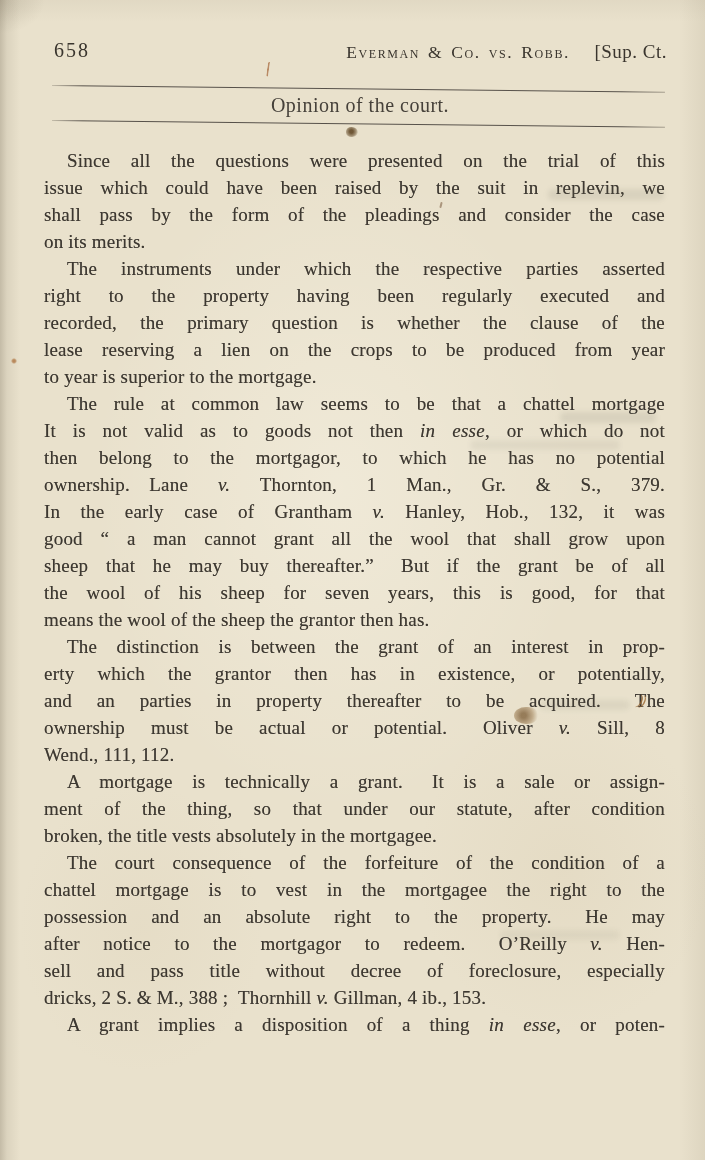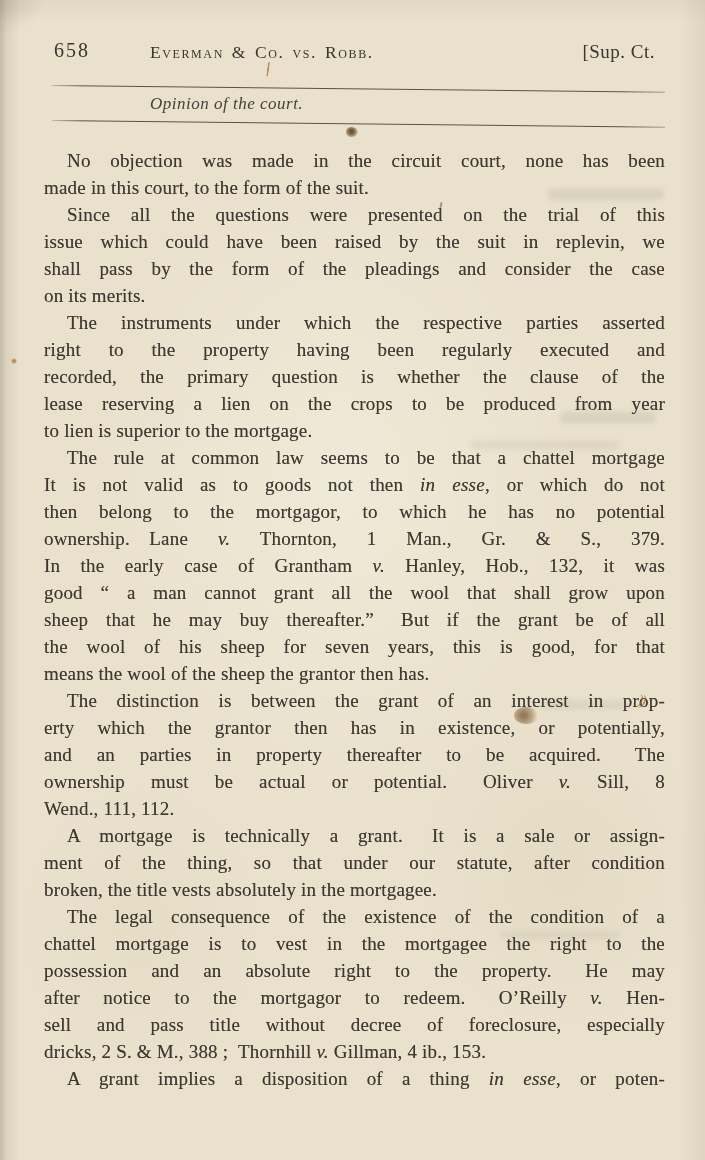--- a/index.html
+++ b/index.html
@@ -21,41 +21,40 @@
       #e9e1cc;
     color: #3d3831;
   }
   
   .page-number {
     position: absolute; left: 54px; top: 39px;
     font-size: 20px; letter-spacing: 2px; color: #3a352e;
   }
   .running-title {
     position: absolute; left: 150px; width: 420px; top: 42px;
-    text-align: left;
+    text-align: right;
     font-variant: small-caps;
     font-size: 17.5px; letter-spacing: 1.6px; word-spacing: 2px;
     color: #3a352e;
   }
   .court-label {
-    position: absolute; right: 50px; top: 41px;
+    position: absolute; right: 38px; top: 41px;
     font-size: 19px; letter-spacing: 0.5px; color: #3a352e; text-align: right;
   }
   .rule {
     position: absolute; left: 52px; width: 613px; height: 1.4px;
     background: linear-gradient(to right, rgba(86,80,70,0.25), #57514a 5%, #57514a 93%, rgba(86,80,70,0.45));
     transform: rotate(0.62deg); transform-origin: left center;
   }
   .rule-top { top: 85px; }
   .rule-bottom { top: 120px; }
   .section-heading {
     position: absolute; left: 150px; width: 420px; top: 94px;
-    text-align: left; font-size: 17px; letter-spacing: 0.5px;
+    text-align: center; font-size: 20px; letter-spacing: 0.5px;
     color: #46413a;
-    font-style: italic;
   }
   
   .body-text {
     position: absolute; left: 44px; top: 147px; width: 621px;
     font-size: 19px; line-height: 27px;
     color: #3d3831;
     text-shadow: 0 0 0.5px rgba(61,56,49,0.55);
   }
   .para { margin: 0; }
   .line {
@@ -114,35 +113,31 @@
   <span class="page-number">658</span>
   <span class="running-title">Everman &amp; Co. vs. Robb.</span>
   <span class="court-label">[Sup. Ct.</span>
 
   <div class="rule rule-top"></div>
   <span class="section-heading">Opinion of the court.</span>
   <div class="rule rule-bottom"></div>
 
   <div class="body-text">
       <div class="para">
-        <div class="line first">No objection was made in the circuit court, none has been</div>
-        <div class="line last">made in this court, to the form of the suit.</div>
-      </div>
-      <div class="para">
         <div class="line first">Since all the questions were presented on the trial of this</div>
         <div class="line">issue which could have been raised by the suit in replevin, we</div>
         <div class="line">shall pass by the form of the pleadings and consider the case</div>
         <div class="line last">on its merits.</div>
       </div>
       <div class="para">
         <div class="line first">The instruments under which the respective parties asserted</div>
         <div class="line">right to the property having been regularly executed and</div>
         <div class="line">recorded, the primary question is whether the clause of the</div>
         <div class="line">lease reserving a lien on the crops to be produced from year</div>
-        <div class="line last">to lien is superior to the mortgage.</div>
+        <div class="line last">to year is superior to the mortgage.</div>
       </div>
       <div class="para">
         <div class="line first">The rule at common law seems to be that a chattel mortgage</div>
         <div class="line">It is not valid as to goods not then <i>in esse</i>, or which do not</div>
         <div class="line">then belong to the mortgagor, to which he has no potential</div>
         <div class="line">ownership.  Lane <i>v.</i> Thornton, 1 Man., Gr. &amp; S., 379.</div>
         <div class="line">In the early case of Grantham <i>v.</i> Hanley, Hob., 132, it was</div>
         <div class="line">good “ a man cannot grant all the wool that shall grow upon</div>
         <div class="line">sheep that he may buy thereafter.”  But if the grant be of all</div>
         <div class="line">the wool of his sheep for seven years, this is good, for that</div>
@@ -154,21 +149,21 @@
         <div class="line">and an parties in property thereafter to be acquired.  The</div>
         <div class="line">ownership must be actual or potential.  Oliver <i>v.</i> Sill, 8</div>
         <div class="line last">Wend., 111, 112.</div>
       </div>
       <div class="para">
         <div class="line first">A mortgage is technically a grant.  It is a sale or assign-</div>
         <div class="line">ment of the thing, so that under our statute, after condition</div>
         <div class="line last">broken, the title vests absolutely in the mortgagee.</div>
       </div>
       <div class="para">
-        <div class="line first">The legal consequence of the existence of the condition of a</div>
+        <div class="line first">The court consequence of the forfeiture of the condition of a</div>
         <div class="line">chattel mortgage is to vest in the mortgagee the right to the</div>
         <div class="line">possession and an absolute right to the property.  He may</div>
         <div class="line">after notice to the mortgagor to redeem.  O’Reilly <i>v.</i> Hen-</div>
         <div class="line">sell and pass title without decree of foreclosure, especially</div>
         <div class="line last">dricks, 2 S. &amp; M., 388 ; Thornhill <i>v.</i> Gillman, 4 ib., 153.</div>
       </div>
       <div class="para continues">
         <div class="line first last">A grant implies a disposition of a thing <i>in esse</i>, or poten-</div>
       </div>
     </div>

